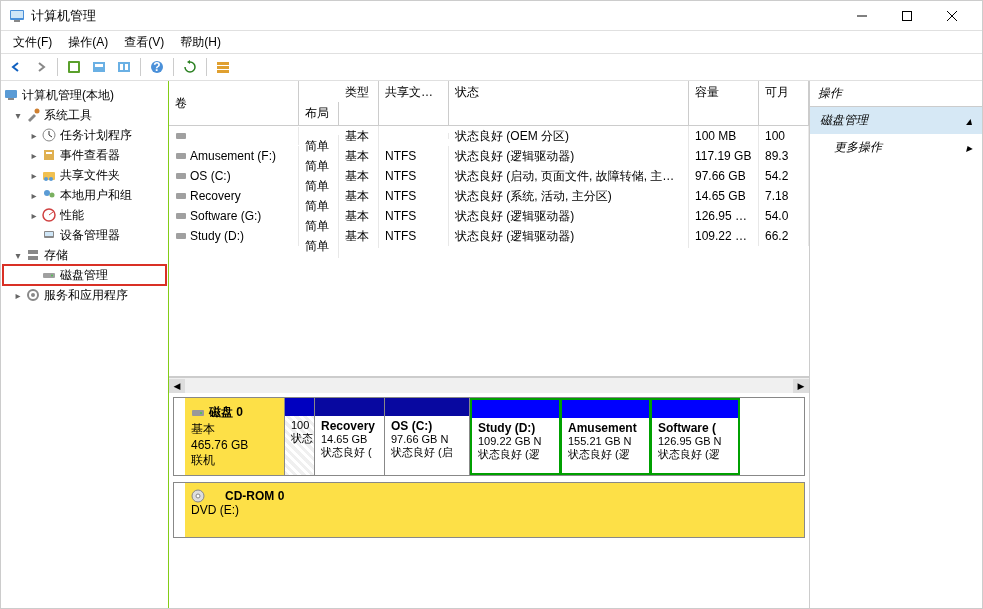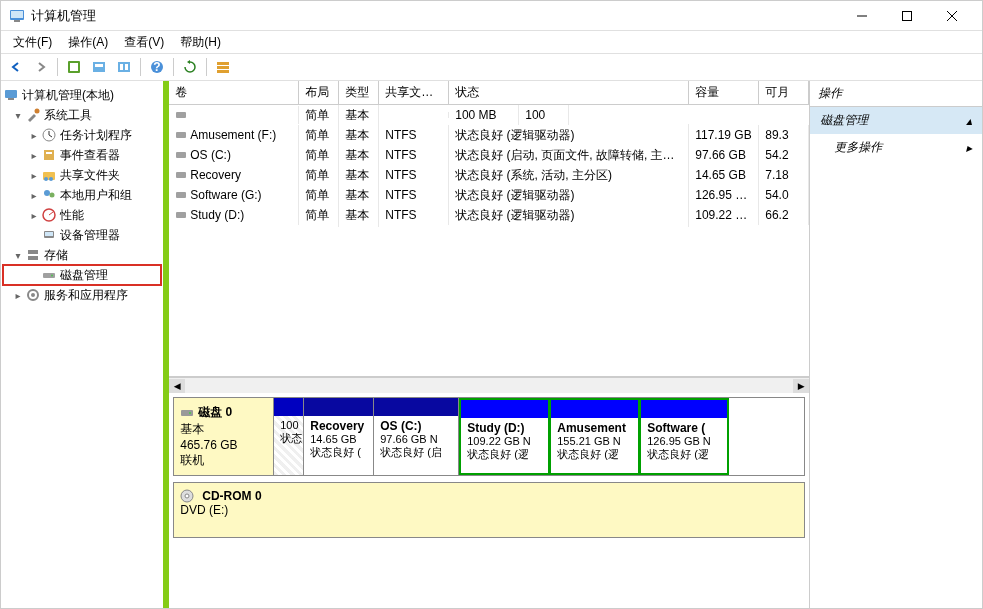--- a/index.html
+++ b/index.html
@@ -8,45 +8,45 @@
 .titlebar .app-icon { width: 16px; height: 16px; margin-right: 6px; }
 .titlebar .title { flex: 1; font-size: 13px; }
 .win-btns { display: flex; }
 .win-btn { width: 45px; height: 28px; display: flex; align-items: center; justify-content: center; cursor: pointer; }
 .menubar { height: 22px; display: flex; align-items: center; padding: 0 4px; background: #fff; }
 .menubar span { padding: 8px 8px; cursor: pointer; }
 .toolbar { height: 28px; display: flex; align-items: center; padding: 0 4px; background: #fff; border-top: 1px solid #e0e0e0; border-bottom: 1px solid #e0e0e0; gap: 3px; }
 .tool-btn { width: 22px; height: 22px; display: flex; align-items: center; justify-content: center; cursor: pointer; border: 1px solid transparent; }
 .tool-sep { width: 1px; height: 18px; background: #ccc; margin: 0 2px; }
 .main { flex: 1; display: flex; overflow: hidden; }
-.tree-panel { width: 185px; border-right: 6px solid #84cc16; padding: 4px 2px; overflow-y: auto; }
+.tree-panel { width: 185px; border-right: 1px solid #84cc16; padding: 4px 2px; overflow-y: auto; }
 .tree-item { display: flex; align-items: center; height: 20px; padding-left: 2px; cursor: pointer; white-space: nowrap; }
 .tree-item.highlighted { outline: 2px solid #d93025; outline-offset: -1px; }
 .tree-arrow { width: 14px; text-align: center; font-size: 10px; color: #666; user-select: none; }
 .tree-icon { width: 16px; height: 16px; margin-right: 3px; display: inline-flex; align-items: center; justify-content: center; }
 .center-panel { flex: 1; display: flex; flex-direction: column; border-right: 1px solid #ccc; }
 .volume-list { flex: 1; overflow: auto; border-bottom: 1px solid #ccc; }
 .vol-header { display: flex; background: #fff; position: sticky; top: 0; }
 .vol-header > div, .vol-row > div { padding: 3px 6px; border-right: 1px solid #e8e8e8; overflow: hidden; white-space: nowrap; text-overflow: ellipsis; }
 .vol-header > div { border-bottom: 1px solid #ccc; border-right: 1px solid #ccc; background: #fff; cursor: pointer; }
 .vol-row { display: flex; align-items: center; height: 20px; cursor: pointer; }
 .vol-row.selected .col-vol .vol-name { background: #0078d7; color: #fff; padding: 0 2px; }
 .col-vol { width: 130px; display: flex; align-items: center; gap: 3px; }
-.col-layout { width: 40px; }
+.col-layout { width: 40px; margin-top: 21px; }
 .col-type { width: 40px; }
 .col-fs { width: 70px; }
 .col-status { width: 240px; }
 .col-cap { width: 70px; }
 .col-free { width: 50px; }
 .hscroll { height: 16px; background: #f0f0f0; border-top: 1px solid #ccc; display: flex; align-items: center; }
 .hscroll .arrow { width: 16px; height: 14px; background: #ddd; display: flex; align-items: center; justify-content: center; font-size: 9px; cursor: pointer; }
 .hscroll .track { flex: 1; }
 .disk-map { height: 215px; overflow: auto; padding: 4px; }
 .disk-row { display: flex; margin-bottom: 6px; border: 1px solid #888; }
-.disk-info { width: 100px; padding: 6px; border-right: 1px solid #888; background: #fef9c3; }
+.disk-info { width: 100px; padding: 6px; border-right: 1px solid #888; background: #fde047; margin-left: 11px; }
 .disk-info .name { font-weight: bold; }
 .disk-parts { flex: 1; display: flex; }
 .part { border-right: 1px solid #888; padding: 4px 6px; overflow: hidden; position: relative; }
 .part-bar { height: 18px; margin: -4px -6px 3px -6px; }
 .part .p-name { font-weight: bold; white-space: nowrap; }
 .part .p-line { white-space: nowrap; font-size: 11px; }
 .part.hatched .part-bar { background: #0000c0; }
 .part.hatched::before { content: ''; position: absolute; inset: 18px 0 0 0; background: repeating-linear-gradient(45deg, #ccc 0 3px, #fff 3px 6px); opacity: 0.3; z-index: -1; }
 .bar-navy { background: #0808a0; }
 .bar-blue { background: #0000ff; }
@@ -280,20 +280,21 @@
           <div class="vol-row selected">
     <div class="col-vol">
               <svg width="12" height="12">
                 <rect x="1" y="3" width="10" height="6" fill="#a0a0a0" rx="1"></rect>
               </svg>
               <span class="vol-name"></span>
             </div>
     <div class="col-layout">简单</div>
     <div class="col-type">基本</div>
     <div class="col-fs"></div>
+    <div class="col-status">状态良好 (OEM 分区)</div>
     <div class="col-cap">100 MB</div>
     <div class="col-free">100</div>
           </div>
           <div class="vol-row">
     <div class="col-vol">
               <svg width="12" height="12">
                 <rect x="1" y="3" width="10" height="6" fill="#a0a0a0" rx="1"></rect>
               </svg>
               <span class="vol-name">Amusement  (F:)</span>
             </div>
@@ -416,21 +417,21 @@
             <div class="part green" style="flex: 0 0 90px;">
     <div class="part-bar bar-blue"></div>
     <div class="p-name">Software  (</div>
     <div class="p-line">126.95 GB N</div>
     <div class="p-line">状态良好 (逻</div>
             </div>
           </div>
       </div>
       <div class="disk-row">
         <div class="disk-info" style="width:100%; border-right:none;">
-          <div style="display:flex;align-items:center;gap:8px">
+          <div style="display:flex;align-items:center;gap:20px">
             <svg class="disk-icon-svg" viewBox="0 0 14 14">
                 <circle cx="7" cy="7" r="6" fill="#ddd" stroke="#888"></circle>
                 <circle cx="7" cy="7" r="2" fill="#fff" stroke="#888"></circle>
               </svg>
             <span class="name">CD-ROM 0</span>
           </div>
           <div>DVD (E:)</div>
           <div style="height:14px"></div>
         </div>
       </div>

